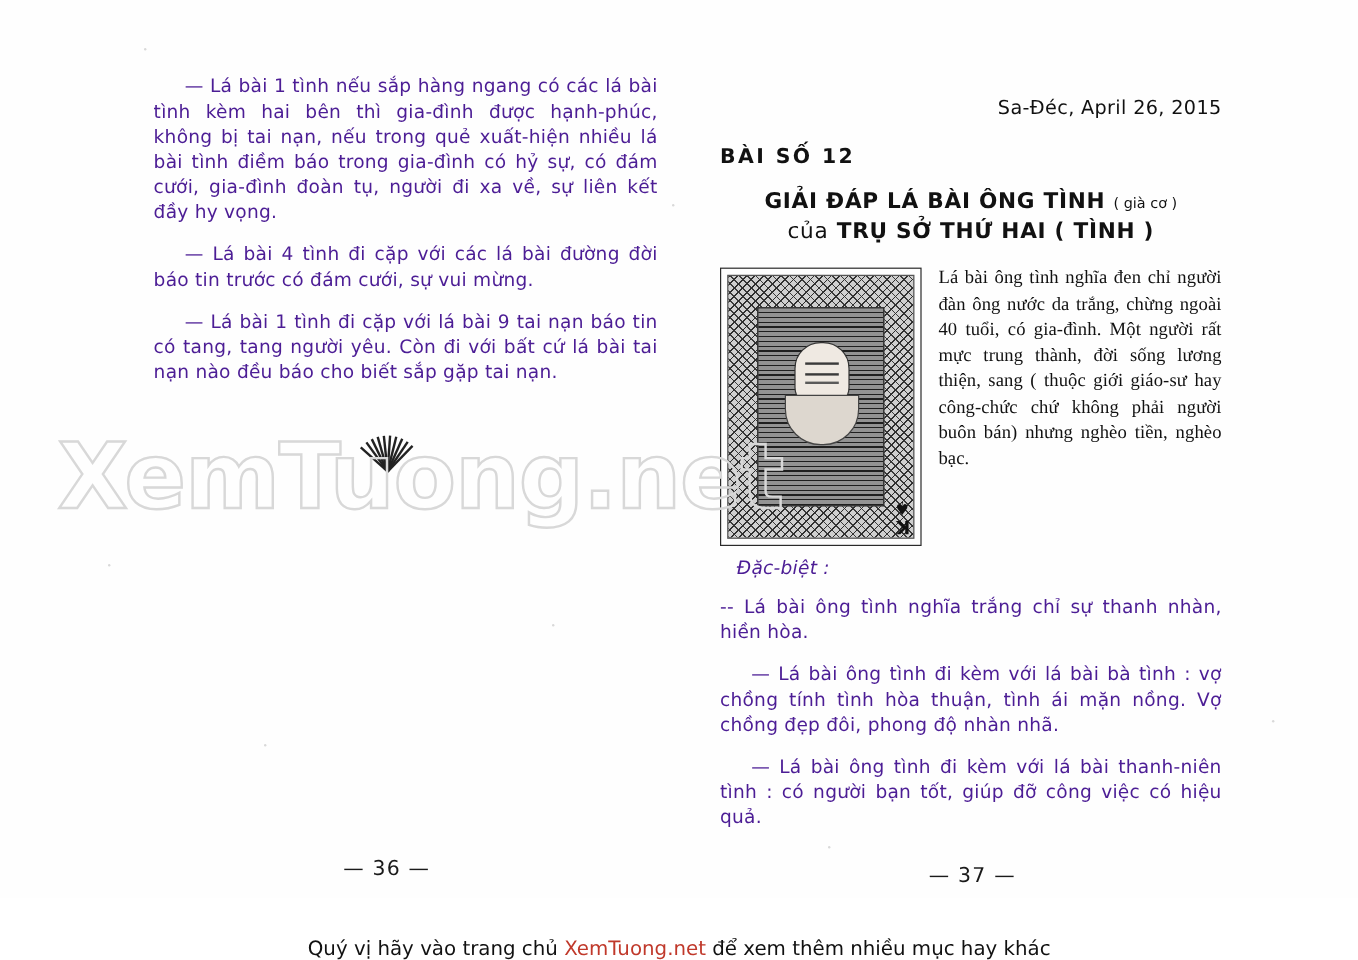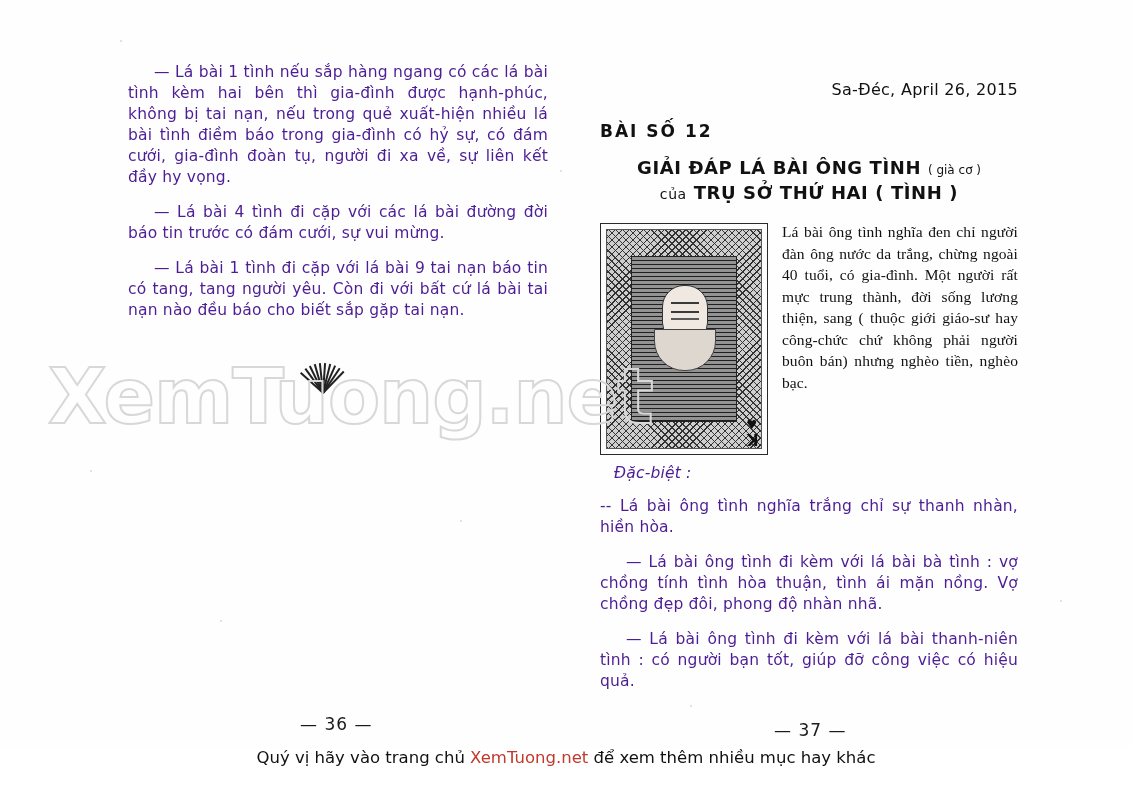--- a/index.html
+++ b/index.html
@@ -89,21 +89,21 @@
   }
   .title-2 {
     font-family: "DejaVu Sans", sans-serif;
     font-size: 18px;
     font-weight: bold;
     letter-spacing: .6px;
     text-align: center;
     margin: 0 0 18px 0;
   }
   .title-2 .lead {
-    font-size: 14px;
+    font-size: 18px;
     font-weight: normal;
   }
 
   
   .card-block { overflow: hidden; }
   .card-figure {
     float: left;
     width: 168px;
     height: 232px;
     margin: 2px 14px 8px 0;
@@ -210,21 +210,21 @@
   }
 
   
   .folio {
     position: absolute;
     font-family: "DejaVu Sans", sans-serif;
     font-size: 17px;
     letter-spacing: 1px;
     color: #1a1a1a;
   }
-  .folio-left  { left: 300px; top: 714px; }
+  .folio-left  { left: 286px; top: 714px; }
   .folio-right { left: 774px; top: 720px; }
 
   
   .watermark {
     position: absolute;
     left: 48px;
     top: 352px;
     font-family: "DejaVu Sans", sans-serif;
     font-size: 76px;
     font-weight: bold;
@@ -237,21 +237,21 @@
 
   
   .footer-bar {
     position: absolute;
     left: 0;
     right: 0;
     bottom: 0;
     height: 52px;
     background: #ffffff;
     display: flex;
-    align-items: flex-start;
+    align-items: flex-end;
     justify-content: center;
   }
   .footer-text {
     font-family: "DejaVu Sans", sans-serif;
     font-size: 16.5px;
     color: #111;
   }
   .footer-text .brand { color: #c0392b; font-weight: normal; }
 </style>
 </head>

